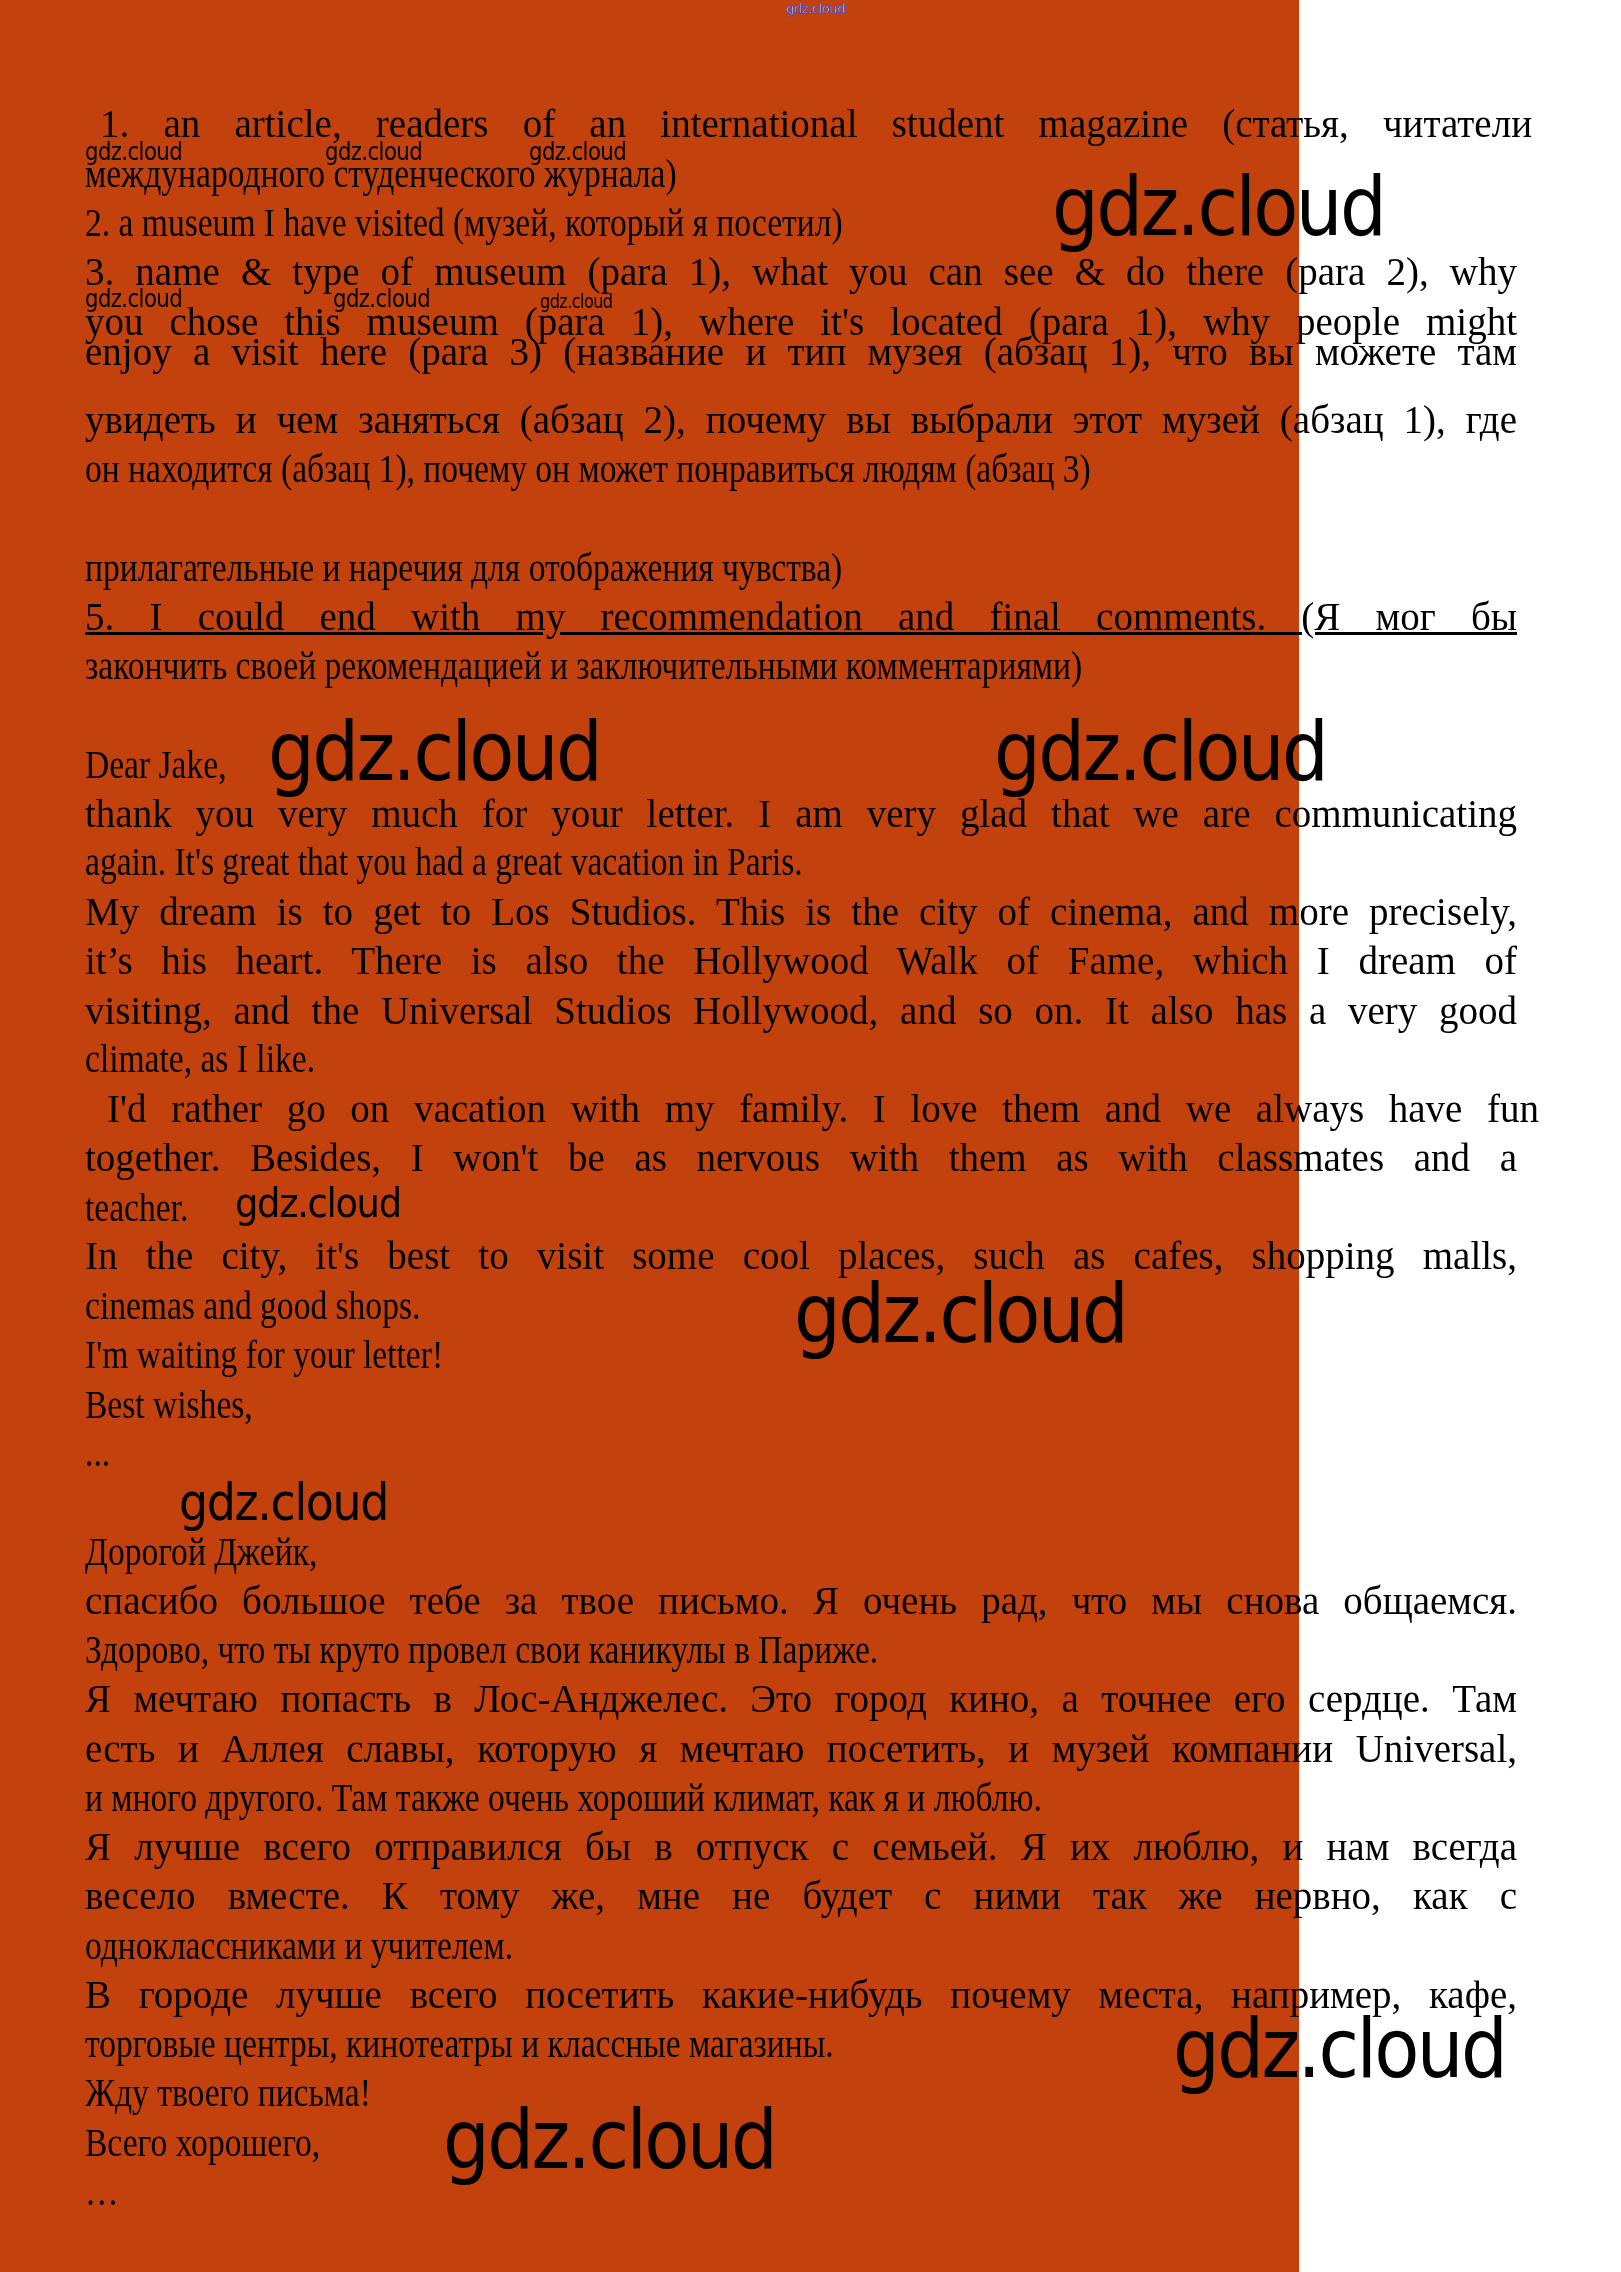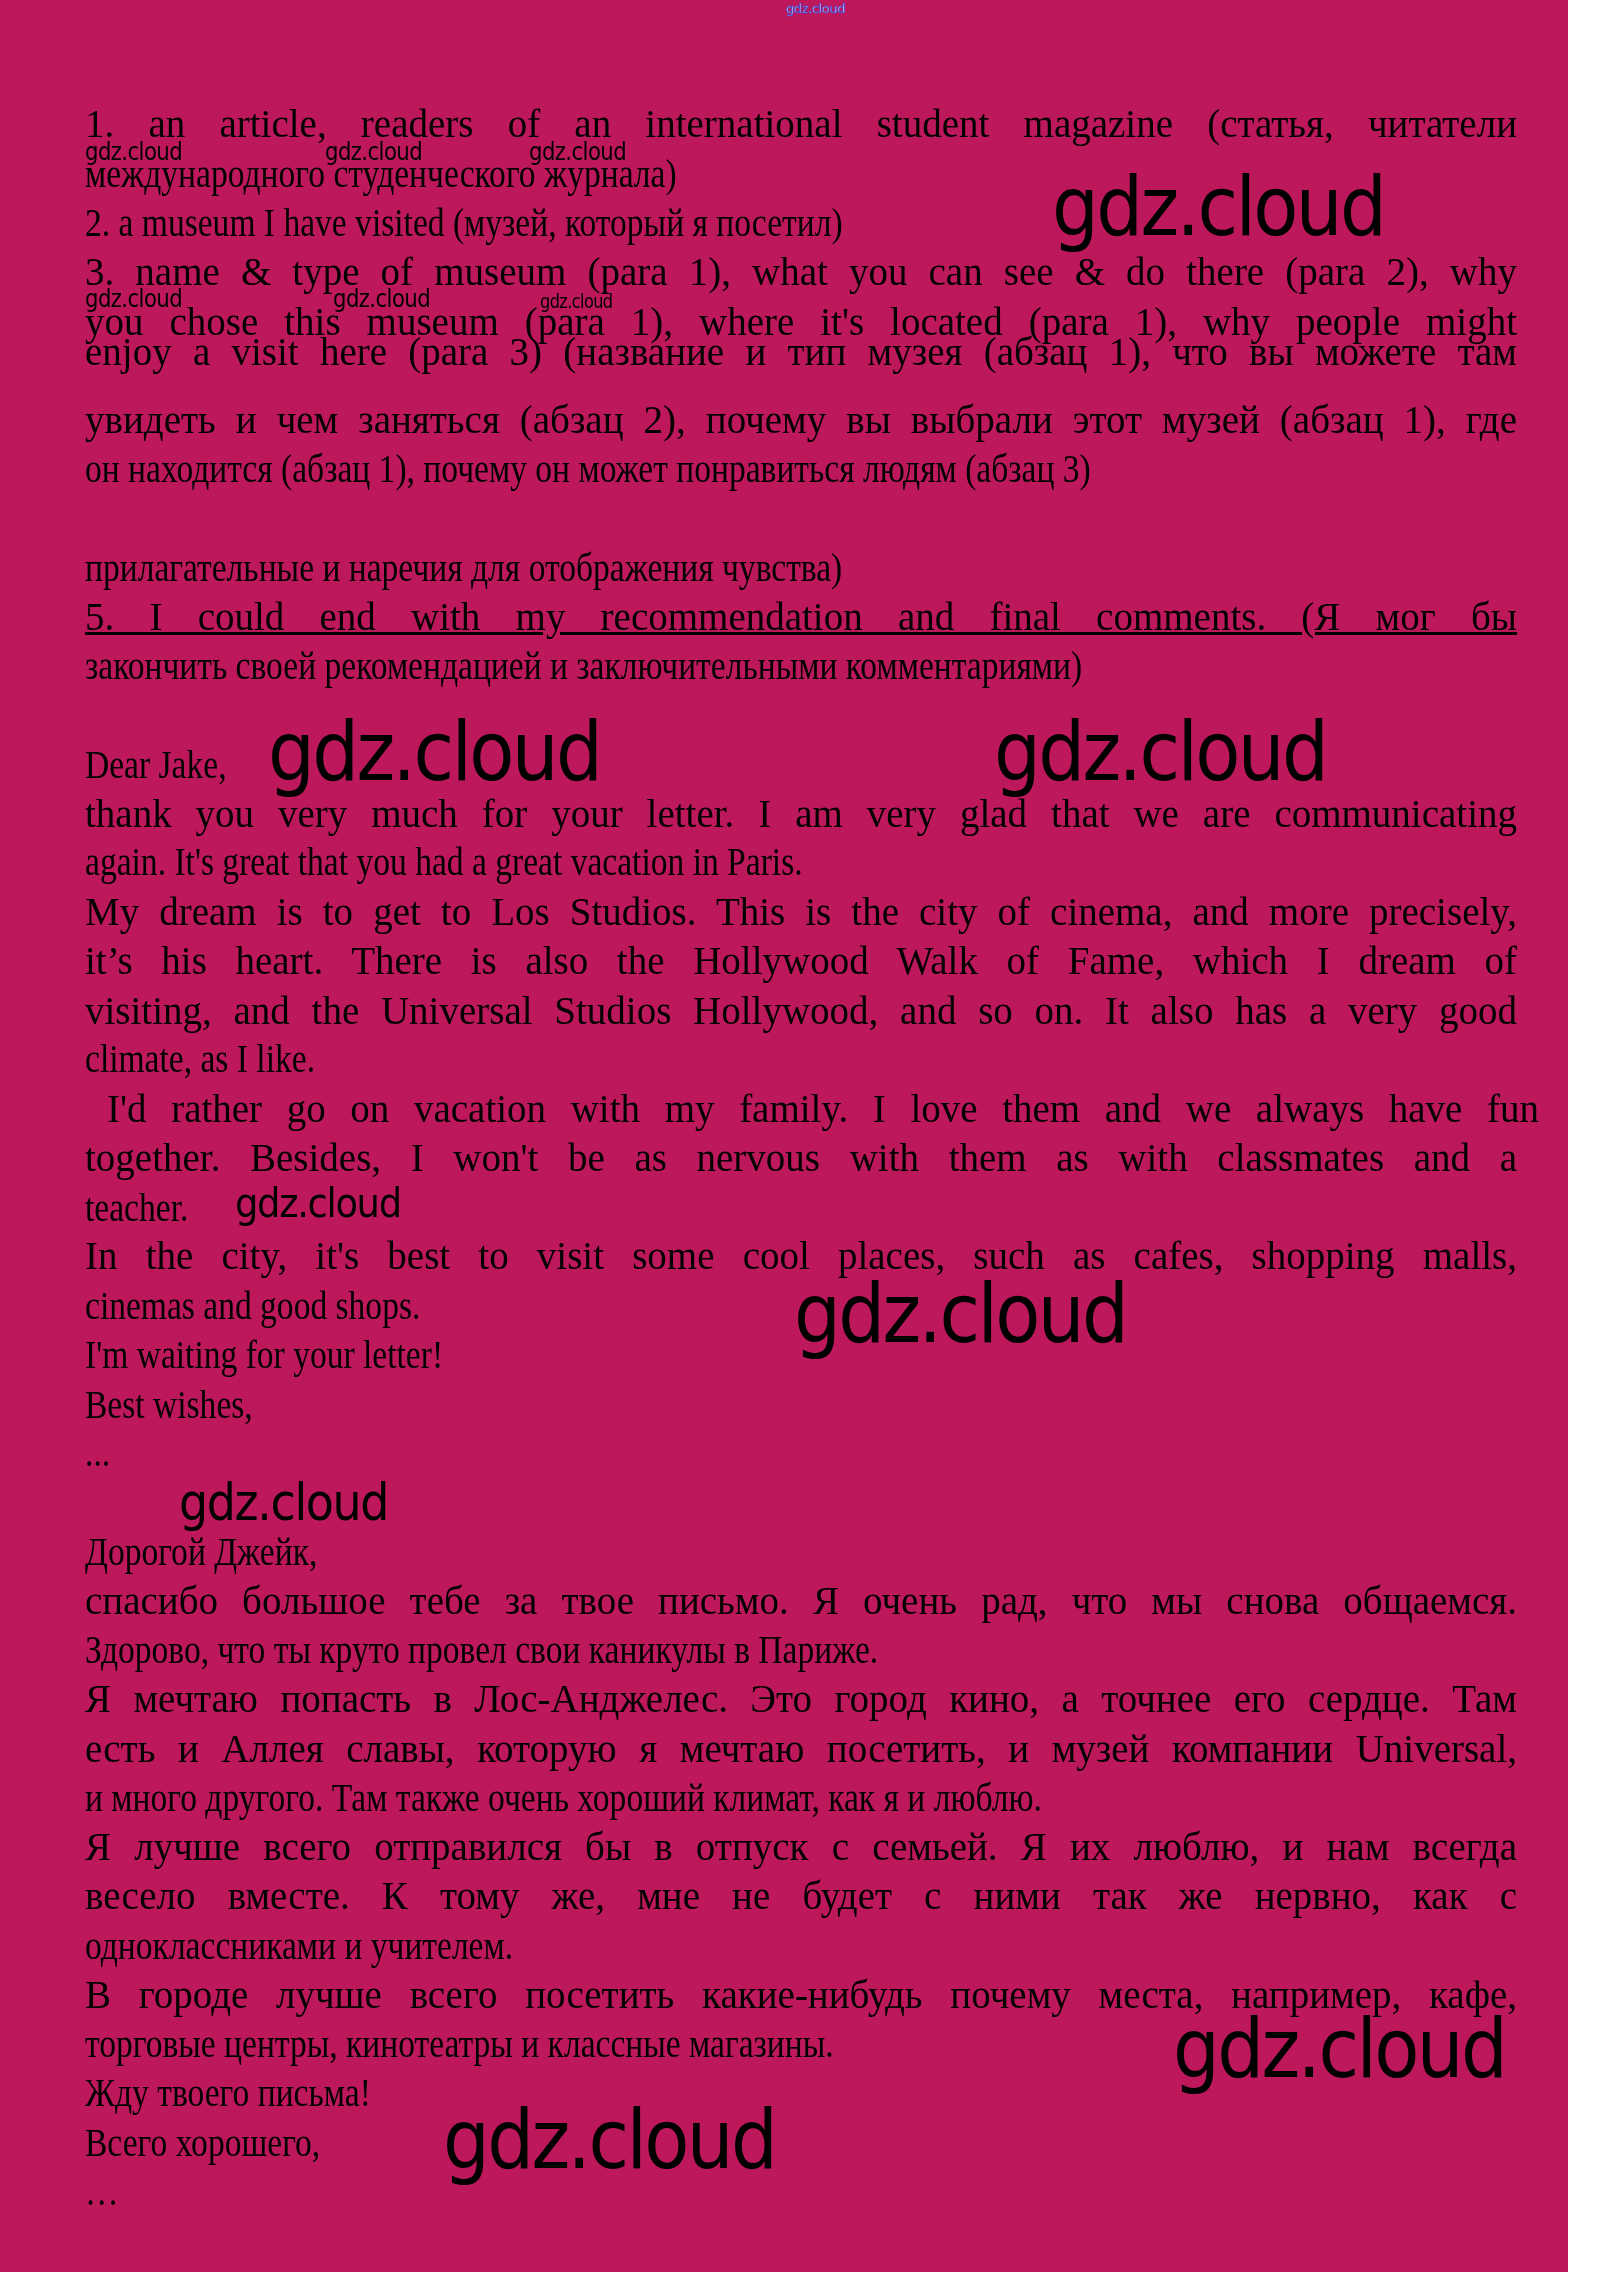--- a/index.html
+++ b/index.html
@@ -1,17 +1,17 @@
 <!DOCTYPE html>
 <html style="font-size:11.7px"><head>
 <meta charset="utf-8">
 <style>
   html, body { margin: 0; padding: 0; background: #ffffff; }
   body { width: 1622px; height: 2273px; position: relative; overflow: hidden; }
-  .page { position: absolute; left: 0; top: 0; width: 1568px; height: 2273px; background: #be185d; }
+  .page { position: absolute; left: 0; top: 0; width: 1299px; height: 2273px; background: #c2410c; }
   .line {
     position: absolute; left: 85px; width: 1432px;
     font-family: "Liberation Serif", "DejaVu Serif", serif;
     font-size: 39px; line-height: 44px; color: #000;
     white-space: nowrap; transform-origin: left top;
   }
   .justify { text-align: justify; text-align-last: justify; white-space: normal; }
   .wm {
     position: absolute; font-family: "DejaVu Sans", "Liberation Sans", sans-serif;
     color: #000; white-space: nowrap; line-height: 1;
@@ -25,21 +25,21 @@
     -webkit-text-stroke: 0.7px #3a3ad0; letter-spacing: -0.4px;
   }
 </style>
 </head>
 <body>
 
 <div class="page">
 
   <div class="wm-top" style="-webkit-text-stroke: 0.7px rgb(58, 58, 208);">gdz.cloud</div>
 
-  <div class="line justify" style="top:102px;">1. an article, readers of an international student magazine (статья, читатели</div>
+  <div class="line justify" style="top:102px;margin-left:15px;">1. an article, readers of an international student magazine (статья, читатели</div>
   <div class="wm wm-small" style="left:85px;top:139px;">gdz.cloud</div>
   <div class="wm wm-small" style="left:325px;top:139px;">gdz.cloud</div>
   <div class="wm wm-small" style="left:529px;top:139px;">gdz.cloud</div>
   <div class="line" style="top: 152px; width: auto; transform: scaleX(0.86);">международного студенческого журнала)</div>
   <div class="line" style="top: 201px; width: auto; transform: scaleX(0.86);">2. a museum I have visited (музей, который я посетил)</div>
   <div class="wm wm-huge" style="left:1052px;top:166px;">gdz.cloud</div>
   <div class="line justify" style="top:250px;">3. name &amp; type of museum (para 1), what you can see &amp; do there (para 2), why</div>
   <div class="wm wm-small" style="left:85px;top:286px;">gdz.cloud</div>
   <div class="wm wm-small" style="left:333px;top:286px;">gdz.cloud</div>
   <div class="wm wm-small" style="left:540px;top:292px;font-size:19px;">gdz.cloud</div>

